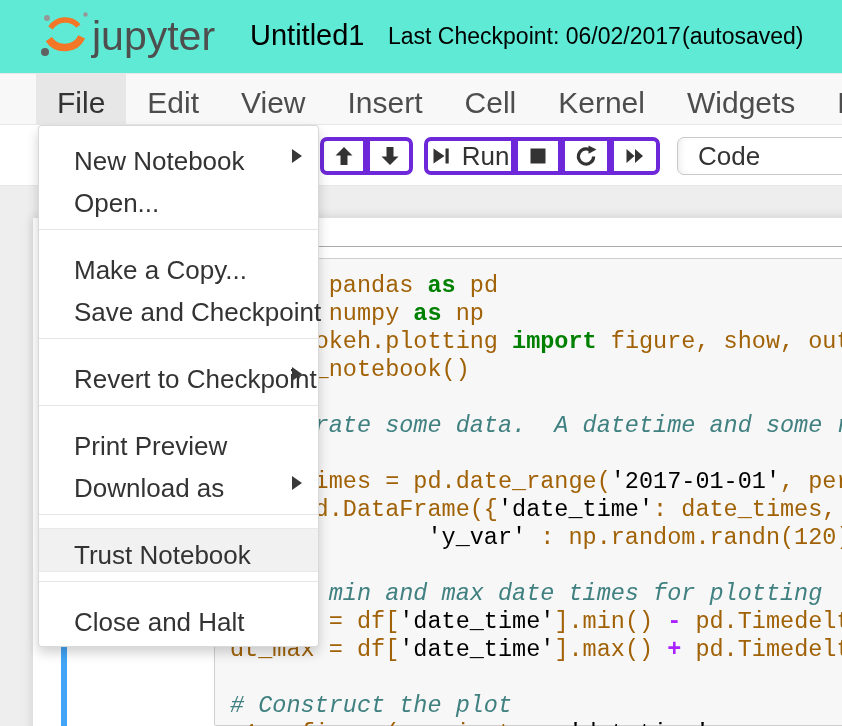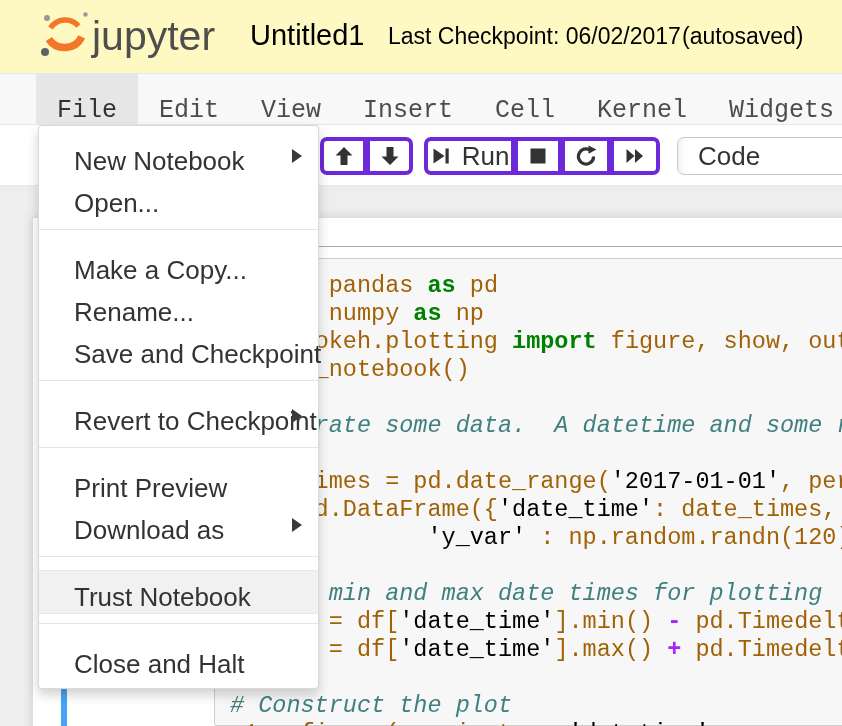--- a/index.html
+++ b/index.html
@@ -2,34 +2,34 @@
 <html><head>
 <meta charset="utf-8">
 <style>
   html,body{margin:0;padding:0;}
   body{
     position:relative;width:842px;height:726px;overflow:hidden;
     background:#fff;font-family:"Liberation Sans",sans-serif;
     -webkit-font-smoothing:antialiased;
   }
   
-  .hdr{position:absolute;left:0;top:0;width:842px;height:73px;background:#fef9c3;z-index:10;}
+  .hdr{position:absolute;left:0;top:0;width:842px;height:73px;background:#5eead4;z-index:10;}
   .logo{position:absolute;left:38px;top:7px;width:54px;height:54px;}
   .wordmark{position:absolute;left:92px;top:13px;font-size:41px;color:#4e4e4e;letter-spacing:0;}
   .nbtitle{position:absolute;left:250px;top:19px;font-size:29px;color:#000;}
   .chkpt{position:absolute;left:388px;top:23px;font-size:23px;color:#000;}
   .autosave{position:absolute;left:682px;top:23px;font-size:23px;color:#000;}
   
   .menubar{
     position:absolute;left:0;top:73px;width:842px;height:52px;
     background:#f8f8f8;border-top:1px solid #e7e7e7;border-bottom:1px solid #e7e7e7;
     display:flex;align-items:stretch;padding-left:36px;box-sizing:border-box;z-index:10;
   }
   .mb-item{
-    font-size:25px;color:#4d4d4d;line-height:50px;padding:12px 21px;cursor:pointer;white-space:nowrap;font-family:Liberation Mono, monospace;
+    font-size:30px;color:#4d4d4d;line-height:50px;padding:4px 21px;cursor:pointer;white-space:nowrap;
   }
   .mb-item.open{background:#e7e7e7;color:#333;}
   
   .toolbar{position:absolute;left:0;top:126px;width:842px;height:60px;background:#fff;
     border-bottom:1px solid #e7e7e7;box-sizing:border-box;z-index:9;}
   .tb-group{position:absolute;top:11px;display:flex;}
   .tb-btn{
     height:38px;background:#fff;border:4px solid #6d28d9;box-sizing:border-box;
     display:flex;align-items:center;justify-content:center;margin-left:-1px;cursor:pointer;
     color:#333;
@@ -193,23 +193,20 @@
       <span class="caret-r"></span>
     </div>
     <div class="m-item">
       <span>Open...</span>
     </div>
     <div class="mdiv"></div>
     <div class="m-item">
       <span>Make a Copy...</span>
     </div>
     <div class="m-item">
-      <span>Rename...</span>
-    </div>
-    <div class="m-item">
       <span>Save and Checkpoint</span>
     </div>
     <div class="mdiv"></div>
     <div class="m-item">
       <span>Revert to Checkpoint</span>
       <span class="caret-r"></span>
     </div>
     <div class="mdiv"></div>
     <div class="m-item">
       <span>Print Preview</span>

